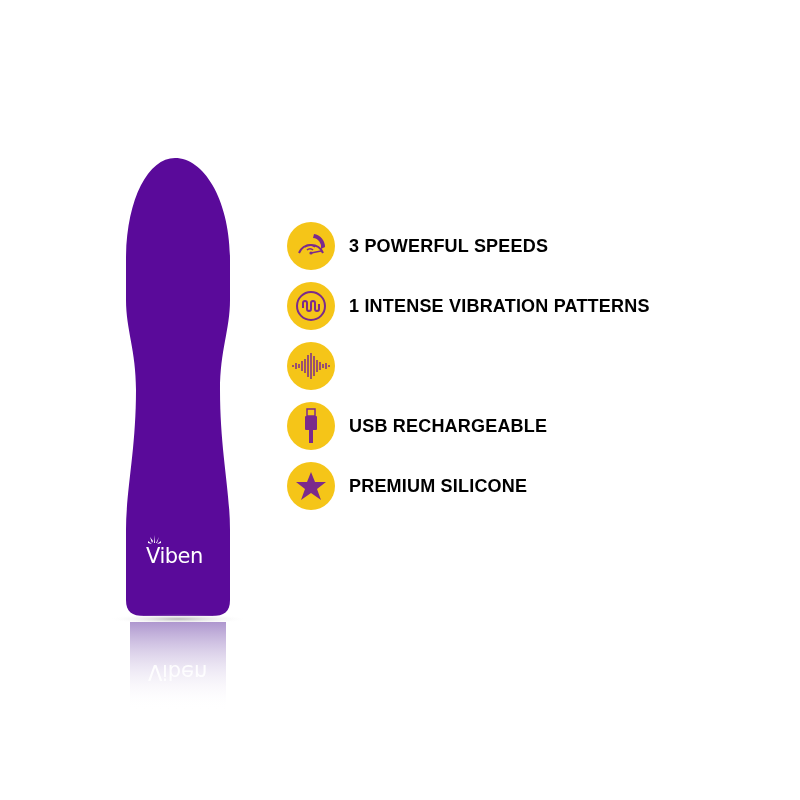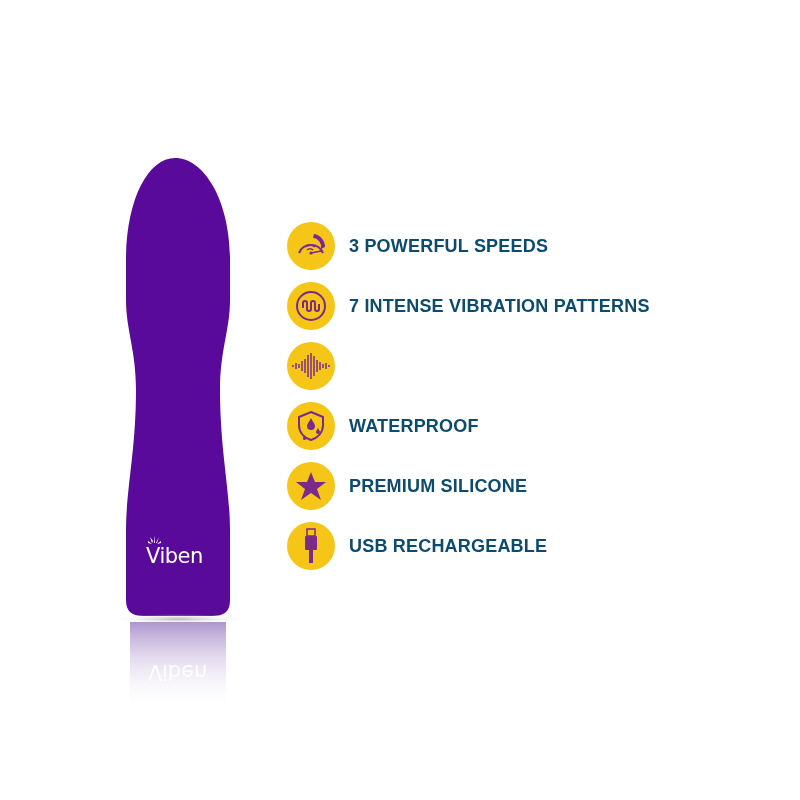--- a/index.html
+++ b/index.html
@@ -17,21 +17,21 @@
     position: absolute; left: 40px; top: 510px; color: #ffffff; opacity: 0.9;
     font-family: "DejaVu Sans", sans-serif; font-size: 21px; transform: scaleY(-1);
   }
   .features { position: absolute; left: 287px; top: 216px; }
   .feature { display: flex; align-items: center; height: 60px; }
   .feature-icon {
     width: 48px; height: 48px; border-radius: 50%; background: #f5c518;
     display: flex; align-items: center; justify-content: center; flex: 0 0 48px;
   }
   .feature-label {
-    margin-left: 14px; color: #0c4a6e; font-weight: bold; font-size: 18px; letter-spacing: 0.2px;
+    margin-left: 14px; color: #000000; font-weight: bold; font-size: 18px; letter-spacing: 0.2px;
   }
 </style>
 </head>
 <body>
 
 <div class="product">
   <svg width="140" height="560" viewBox="0 0 140 560">
     <defs>
       <linearGradient id="refl" x1="0" y1="0" x2="0" y2="1">
         <stop offset="0" stop-color="#a58bc9" stop-opacity="0.9"></stop>
@@ -75,21 +75,21 @@
     </div>
     <span class="feature-label">3 POWERFUL SPEEDS</span>
   </div>
   <div class="feature">
     <div class="feature-icon">
       <svg width="34" height="34" viewBox="0 0 34 34">
         <circle cx="17" cy="17" r="14" fill="none" stroke="#7b2a8c" stroke-width="2"></circle>
         <path d="M9 19 L9 14 Q9 12 11 12 Q13 12 13 14 L13 20 Q13 22 15 22 Q17 22 17 20 L17 14 Q17 12 19 12 Q21 12 21 14 L21 20 Q21 22 23 22 Q25 22 25 20 L25 15" fill="none" stroke="#7b2a8c" stroke-width="2"></path>
       </svg>
     </div>
-    <span class="feature-label">7 INTENSE VIBRATION PATTERNS</span>
+    <span class="feature-label">1 INTENSE VIBRATION PATTERNS</span>
   </div>
   <div class="feature">
     <div class="feature-icon">
       <svg width="40" height="30" viewBox="0 0 40 30" stroke="#7b2a8c" stroke-width="1.5">
         <line x1="2" y1="14" x2="2" y2="16"></line>
           <line x1="5" y1="12" x2="5" y2="18"></line>
         <line x1="8" y1="13" x2="8" y2="17"></line>
           <line x1="11" y1="10" x2="11" y2="20"></line>
         <line x1="14" y1="8" x2="14" y2="22"></line>
           <line x1="17" y1="4" x2="17" y2="26"></line>
@@ -98,40 +98,29 @@
         <line x1="26" y1="9" x2="26" y2="21"></line>
           <line x1="29" y1="11" x2="29" y2="19"></line>
         <line x1="32" y1="13" x2="32" y2="17"></line>
           <line x1="35" y1="12" x2="35" y2="18"></line>
         <line x1="38" y1="14" x2="38" y2="16"></line>
       </svg>
     </div>
   </div>
   <div class="feature">
     <div class="feature-icon">
-      <svg width="34" height="34" viewBox="0 0 34 34">
-        <path d="M17 3 L29 8 L29 16 C29 24 23 29 17 31 C11 29 5 24 5 16 L5 8 Z" fill="none" stroke="#7b2a8c" stroke-width="2"></path>
-        <path d="M17 9 C15 13 13 15 13 17 A4 4 0 0 0 21 17 C21 15 19 13 17 9 Z" fill="#7b2a8c"></path>
-        <path d="M24 19 C23 21 22 22 22 23 A2 2 0 0 0 26 23 C26 22 25 21 24 19 Z" fill="#7b2a8c"></path>
-        <path d="M10 26 C9 28 9 29 9 29.5 A1.5 1.5 0 0 0 12 29.5 C12 29 11 28 10 26 Z" fill="#7b2a8c"></path>
+      <svg width="20" height="36" viewBox="0 0 20 36">
+        <rect x="6" y="1" width="8" height="7" fill="none" stroke="#7b2a8c" stroke-width="1.5"></rect>
+        <rect x="4" y="8" width="12" height="14" rx="1" fill="#7b2a8c"></rect>
+        <rect x="8" y="22" width="4" height="13" fill="#7b2a8c"></rect>
       </svg>
     </div>
-    <span class="feature-label">WATERPROOF</span>
+    <span class="feature-label">USB RECHARGEABLE</span>
   </div>
   <div class="feature">
     <div class="feature-icon">
       <svg width="32" height="32" viewBox="0 0 32 32">
         <path d="M16 2 L20 12 L31 12 L22 19 L26 30 L16 23 L6 30 L10 19 L1 12 L12 12 Z" fill="#7b2a8c"></path>
       </svg>
     </div>
     <span class="feature-label">PREMIUM SILICONE</span>
   </div>
-  <div class="feature">
-    <div class="feature-icon">
-      <svg width="20" height="36" viewBox="0 0 20 36">
-        <rect x="6" y="1" width="8" height="7" fill="none" stroke="#7b2a8c" stroke-width="1.5"></rect>
-        <rect x="4" y="8" width="12" height="14" rx="1" fill="#7b2a8c"></rect>
-        <rect x="8" y="22" width="4" height="13" fill="#7b2a8c"></rect>
-      </svg>
-    </div>
-    <span class="feature-label">USB RECHARGEABLE</span>
-  </div>
 </div>
 
 </body></html>

